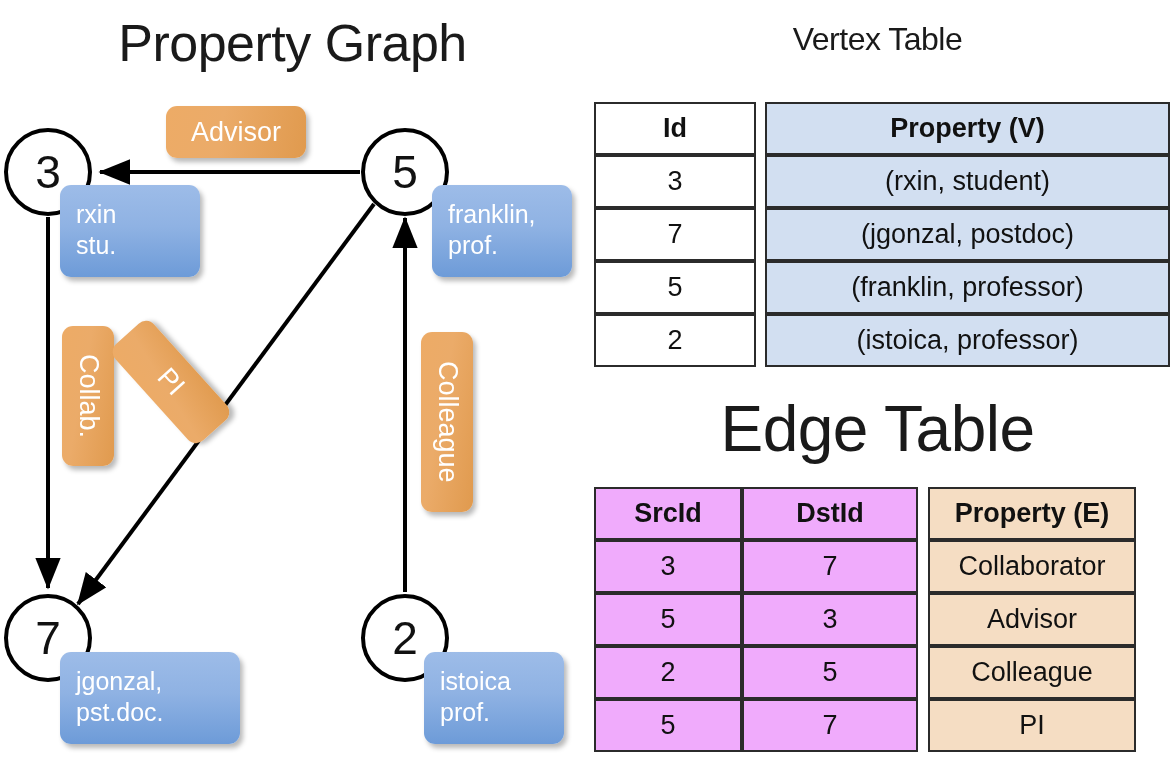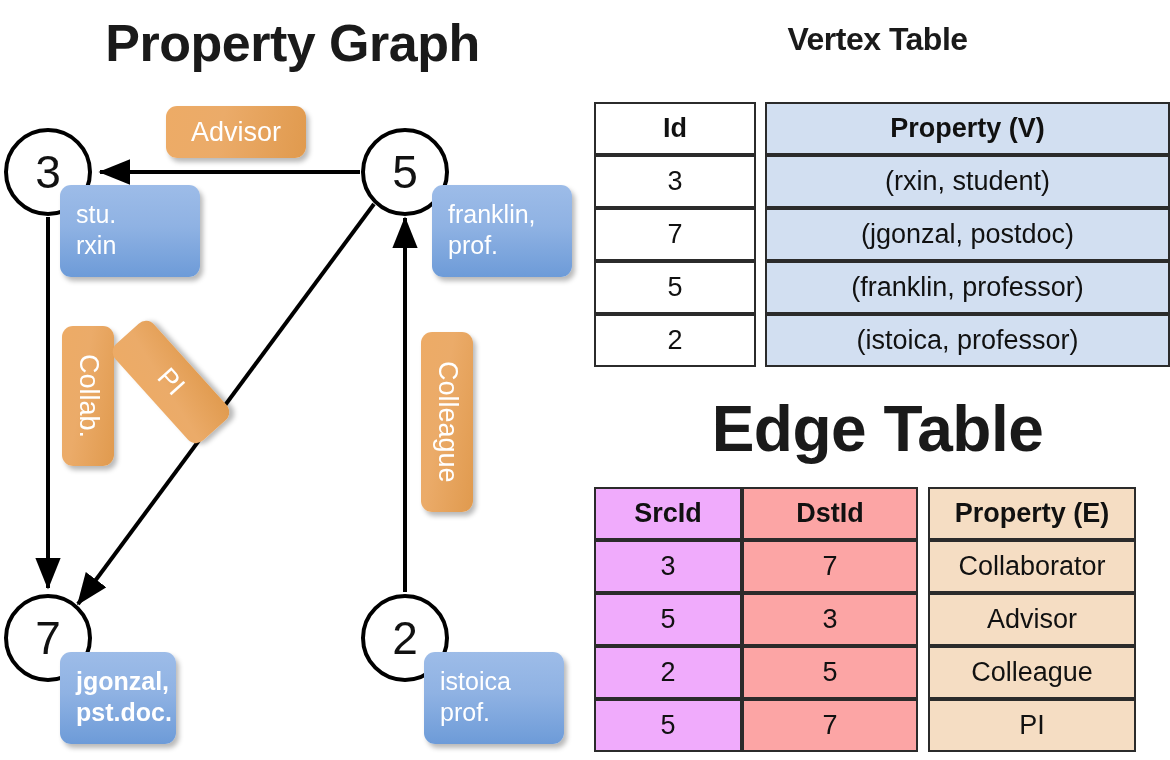--- a/index.html
+++ b/index.html
@@ -13,21 +13,21 @@
     position: relative;
     overflow: hidden;
     font-family: "Liberation Sans", sans-serif;
     color: #000000;
   }
 
   
   .title {
     position: absolute;
     font-family: "Liberation Sans", sans-serif;
-    font-weight: 700;
+    font-weight: 400;
     color: #1a1a1a;
     white-space: nowrap;
     letter-spacing: -0.5px;
   }
   #title-property-graph {
     left: 0; top: 12px; width: 585px;
     text-align: center;
     font-size: 52px;
     line-height: 62px;
   }
@@ -87,21 +87,21 @@
     color: #ffffff;
     font-size: 25px;
     line-height: 31px;
     font-weight: 400;
     padding: 14px 0 0 16px;
     box-sizing: border-box;
     z-index: 8;
   }
   #box-rxin     { left: 60px;  top: 185px; width: 140px; height: 92px; }
   #box-franklin { left: 432px; top: 185px; width: 140px; height: 92px; }
-  #box-jgonzal  { left: 60px;  top: 652px; width: 116px; height: 92px; font-weight: bold; }
+  #box-jgonzal  { left: 60px;  top: 652px; width: 180px; height: 92px; }
   #box-istoica  { left: 424px; top: 652px; width: 140px; height: 92px; }
 
   
   .edge-label {
     position: absolute;
     border-radius: 11px;
     background: linear-gradient(100deg, #edab66 0%, #ebab69 40%, #e09a4e 100%);
     box-shadow: 3px 4px 5px rgba(0,0,0,0.28);
     color: #ffffff;
     font-size: 27px;
@@ -154,21 +154,21 @@
   }
   .data-table th { font-weight: 700; font-size: 27px; }
   .gapcol { border: none !important; width: 10px; background: #ffffff; }
 
   #vertex-table { left: 594px; top: 102px; }
   #vertex-table .col-id   { width: 178px; background: #ffffff; }
   #vertex-table .col-prop { width: 438px; background: #d2dff1; }
 
   #edge-table { left: 594px; top: 487px; }
   #edge-table .col-src  { width: 148px; background: #f0abfc; }
-  #edge-table .col-dst  { width: 176px; background: #fca5a5; }
+  #edge-table .col-dst  { width: 176px; background: #f0abfc; }
   #edge-table .col-prop { width: 208px; background: #f5ddc3; }
 </style>
 </head>
 <body>
 
 <div class="title" id="title-property-graph">Property Graph</div>
 
 <div class="title" id="title-vertex-table">Vertex Table</div>
 
 <div class="title" id="title-edge-table">Edge Table</div>
@@ -198,22 +198,22 @@
     <span>5</span>
   </div>
   <div class="vertex-node" id="node-7">
     <span>7</span>
   </div>
   <div class="vertex-node" id="node-2">
     <span>2</span>
   </div>
 
   <div class="prop-box" id="box-rxin">
+    <div>rxin</div>
     <div>stu.</div>
-    <div>rxin</div>
   </div>
   <div class="prop-box" id="box-franklin">
     <div>franklin,</div>
     <div>prof.</div>
   </div>
   <div class="prop-box" id="box-jgonzal">
     <div>jgonzal,</div>
     <div>pst.doc.</div>
   </div>
   <div class="prop-box" id="box-istoica">

